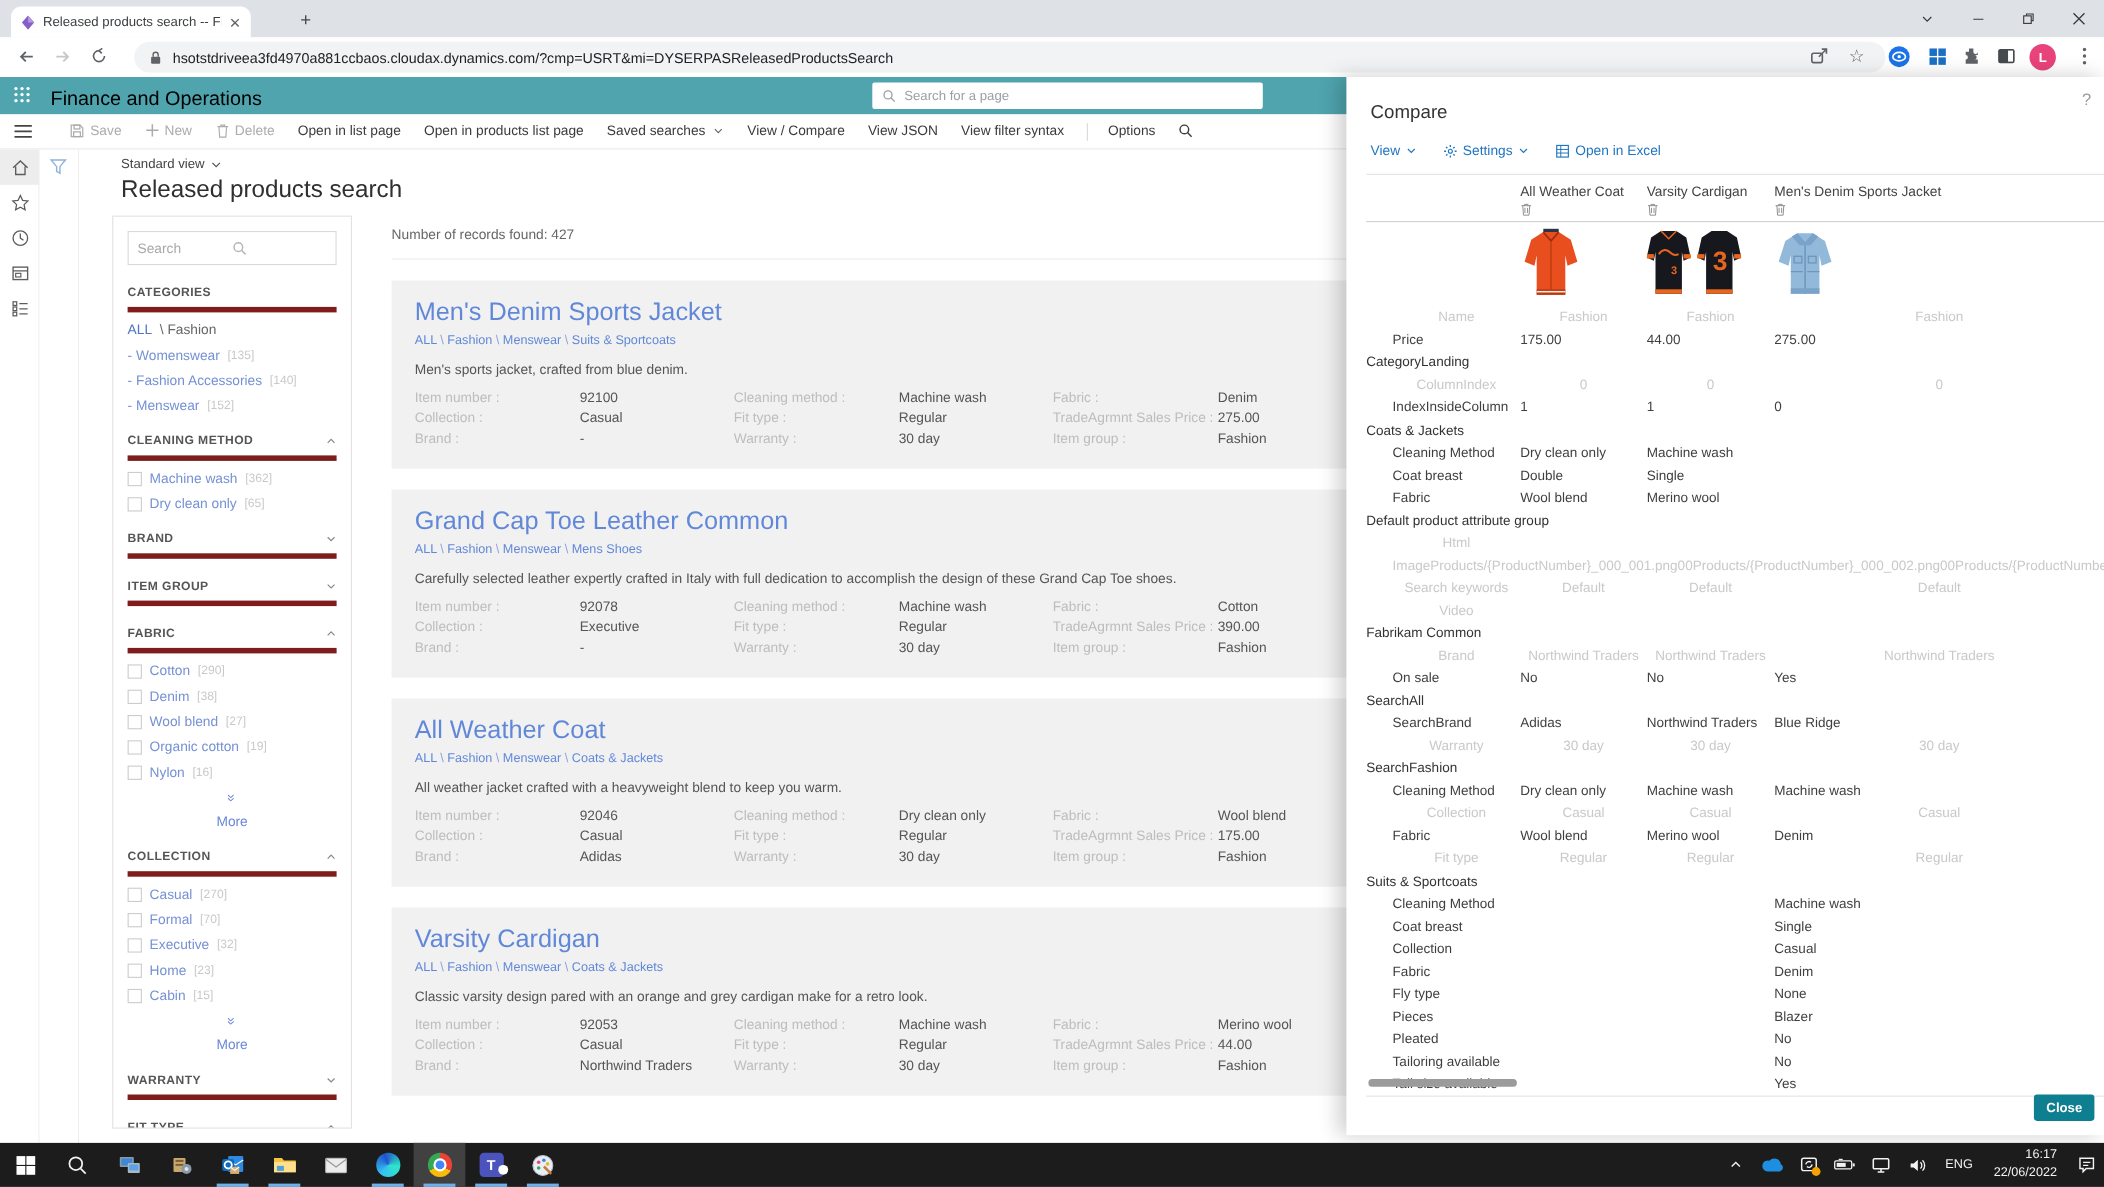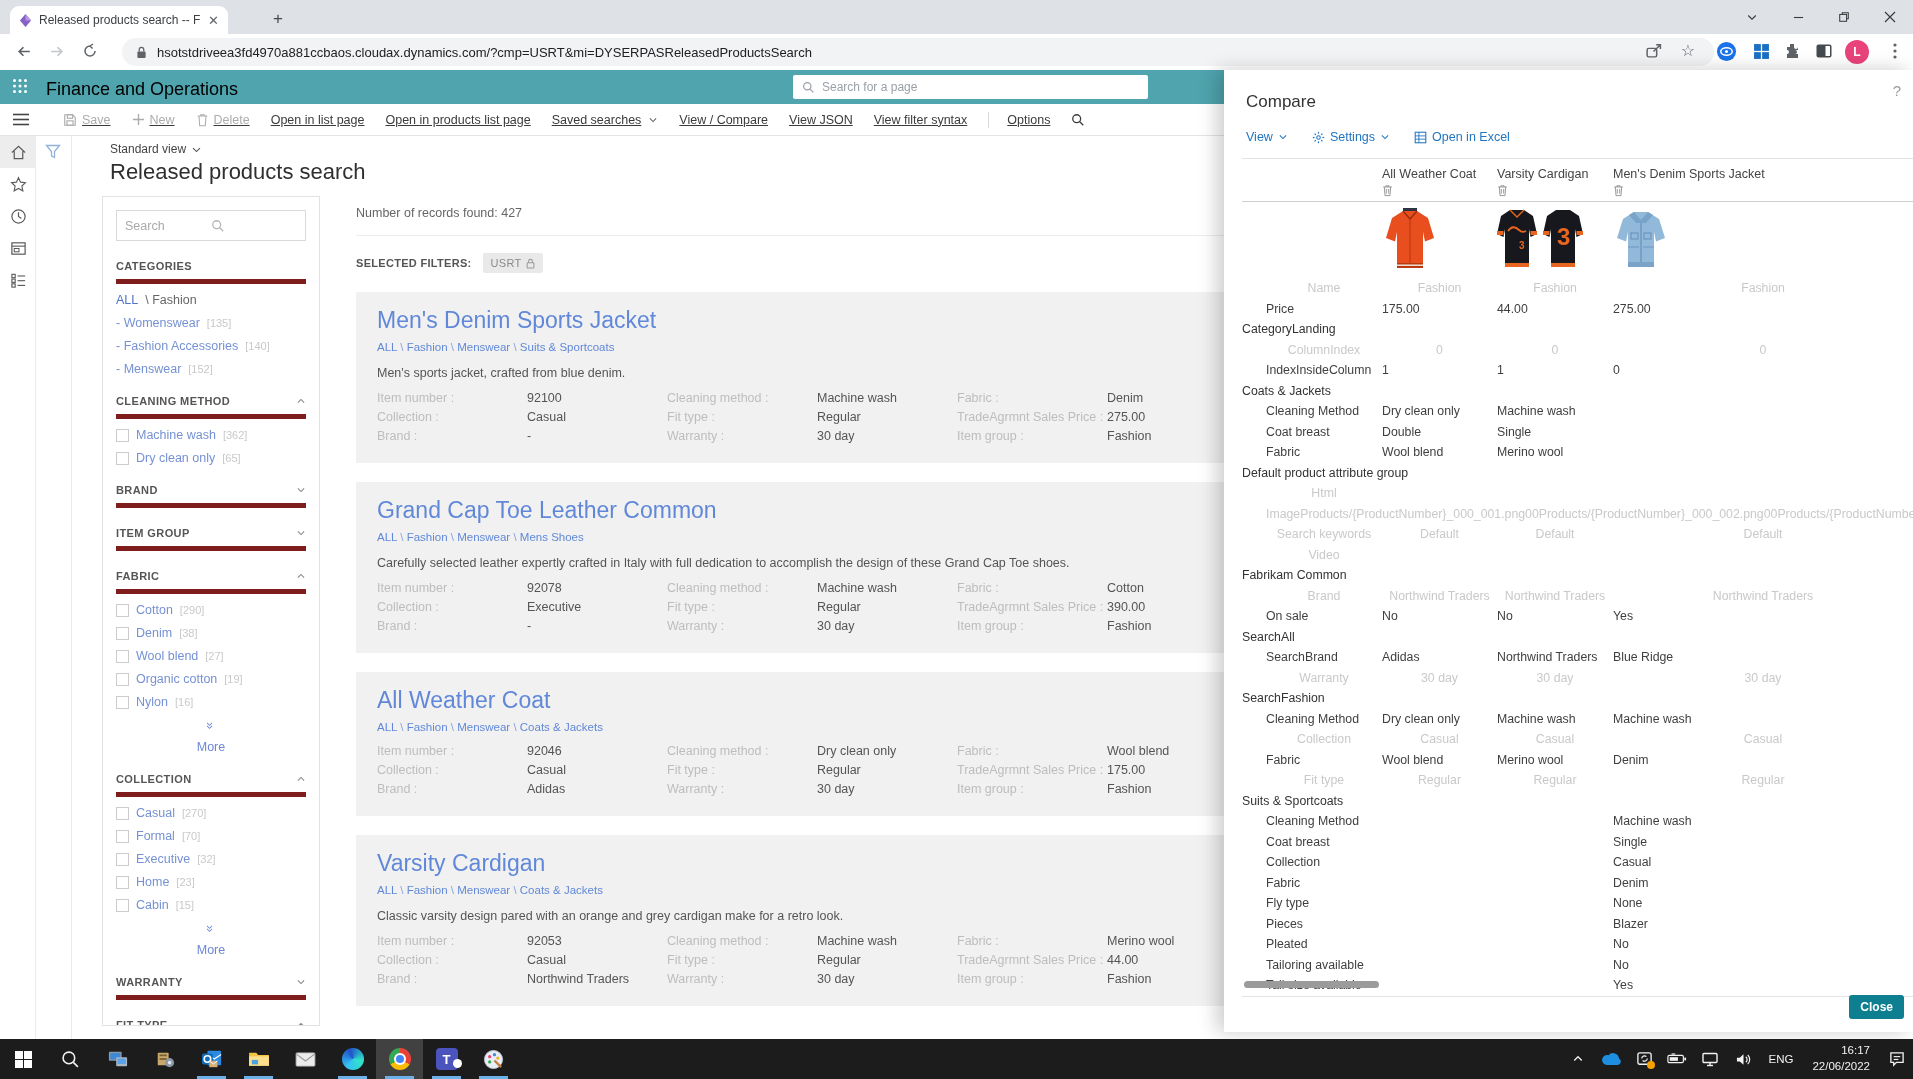--- a/index.html
+++ b/index.html
@@ -291,21 +291,21 @@
 <div class="actionbar">
   <span class="ab-burger">
       <svg width="16" height="13" viewBox="0 0 16 13">
         <g stroke="#444" stroke-width="1.6">
           <line x1="0" y1="1.5" x2="16" y2="1.5"></line>
           <line x1="0" y1="6.5" x2="16" y2="6.5"></line>
           <line x1="0" y1="11.5" x2="16" y2="11.5"></line>
         </g>
       </svg>
     </span>
-  <div id="ab-items" style="display:flex;align-items:center;text-decoration:underline;">
+  <div id="ab-items" style="display:flex;align-items:flex-start;">
       <div class="ab-item disabled">
         <span>
           <svg width="14" height="14" viewBox="0 0 16 16">
             <path d="M2 2 H11 L14 5 V14 H2 Z" fill="none" stroke="currentColor" stroke-width="1.3"></path>
             <rect x="5" y="2" width="6" height="4" fill="none" stroke="currentColor" stroke-width="1.3"></rect>
             <rect x="4.5" y="9" width="7" height="5" fill="none" stroke="currentColor" stroke-width="1.3"></rect>
           </svg>
         </span>
         <span>Save</span>
       </div>
@@ -601,30 +601,20 @@
             <span class="flink">Slim</span>
             <span class="fcount">[13]</span>
           </div>
         </div>
       </div>
   </div>
 
   <div class="main">
     <div class="records">Number of records found: 427</div>
     <hr class="main-hr">
-    <div class="selfilters">
-      <span>SELECTED FILTERS:</span>
-      <span class="chip">
-        <span>USRT</span>
-        <svg width="9" height="11" viewBox="0 0 12 14">
-            <rect x="1.5" y="6" width="9" height="7" rx="1" fill="none" stroke="#9a9a9a" stroke-width="1.4"></rect>
-            <path d="M3.5 6 V4 a2.5 2.5 0 0 1 5 0 V6" fill="none" stroke="#9a9a9a" stroke-width="1.4"></path>
-          </svg>
-      </span>
-    </div>
     <div id="product-list">
         <div class="card">
           <div class="card-title">Men's Denim Sports Jacket</div>
           <div class="card-bc"><span>ALL</span><span class="sep"> \ </span><span>Fashion</span><span class="sep"> \ </span><span>Menswear</span><span class="sep"> \ </span><span>Suits &amp; Sportcoats</span></div>
           <div class="card-desc">Men's sports jacket, crafted from blue denim.</div>
           <div class="card-fields">
             <div class="fcol">
               <div class="frow">
                 <span class="flabel">Item number :</span>
                 <span class="fval">92100</span>
@@ -713,20 +703,21 @@
               <div class="frow">
                 <span class="flabel">Item group :</span>
                 <span class="fval">Fashion</span>
               </div>
             </div>
           </div>
         </div>
         <div class="card">
           <div class="card-title">All Weather Coat</div>
           <div class="card-bc"><span>ALL</span><span class="sep"> \ </span><span>Fashion</span><span class="sep"> \ </span><span>Menswear</span><span class="sep"> \ </span><span>Coats &amp; Jackets</span></div>
+          <div class="card-desc">All weather jacket crafted with a heavyweight blend to keep you warm.</div>
           <div class="card-fields">
             <div class="fcol">
               <div class="frow">
                 <span class="flabel">Item number :</span>
                 <span class="fval">92046</span>
               </div>
               <div class="frow">
                 <span class="flabel">Collection :</span>
                 <span class="fval">Casual</span>
               </div>

